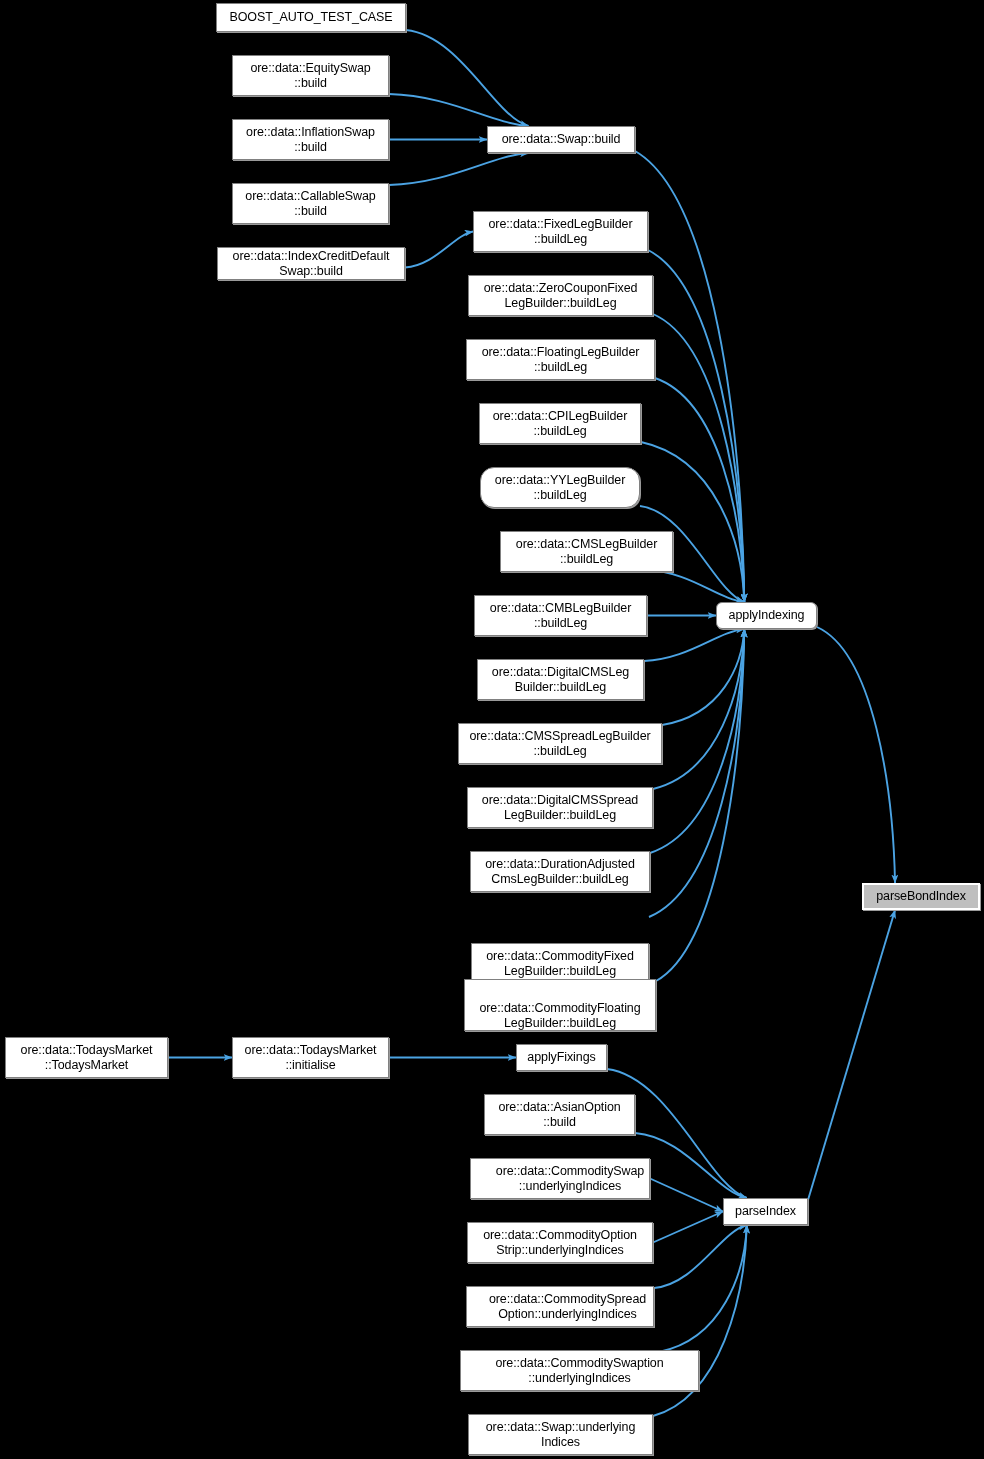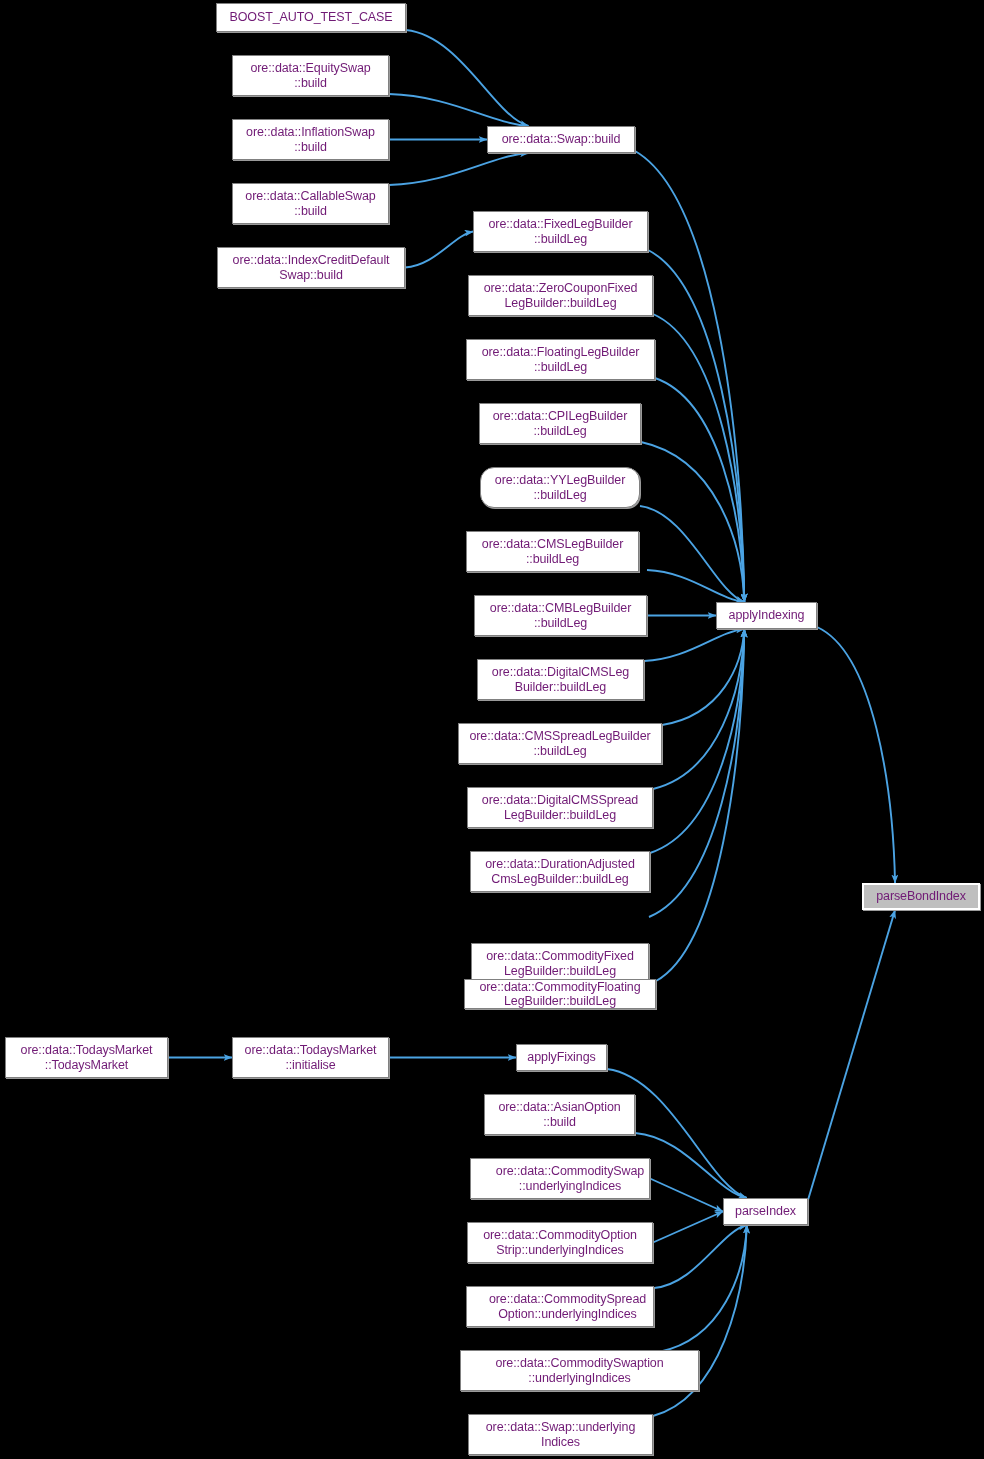--- a/index.html
+++ b/index.html
@@ -26,21 +26,21 @@
   .node {
     position: absolute;
     box-sizing: border-box;
     background: #ffffff;
     border: 1px solid #808080;
     box-shadow: 1px 1px 0 0 #9a9a9a;
     display: flex;
     align-items: center;
     justify-content: center;
     text-align: center;
-    color: #701a75;
+    color: #000000;
     font-size: 12.5px;
     line-height: 14.5px;
     letter-spacing: -0.1px;
     z-index: 5;
     white-space: pre-line;
   }
   .node.focus {
     background: #bfbfbf;
     border: 2px solid #ffffff;
   }
@@ -94,63 +94,63 @@
   </svg>
 
   <div id="nodes-layer">
       <div class="node" style="left: 216px; top: 3px; width: 190px; height: 29px;"><span>BOOST_AUTO_TEST_CASE</span></div>
       <div class="node" style="left: 232px; top: 55px; width: 157px; height: 41px;"><span>ore::data::EquitySwap
 ::build</span></div>
       <div class="node" style="left: 232px; top: 119px; width: 157px; height: 41px;"><span>ore::data::InflationSwap
 ::build</span></div>
       <div class="node" style="left: 232px; top: 183px; width: 157px; height: 41px;"><span>ore::data::CallableSwap
 ::build</span></div>
-      <div class="node" style="left: 217px; top: 247px; width: 188px; height: 41px;"><span>ore::data::IndexCreditDefault
+      <div class="node" style="left: 217px; top: 247px; width: 188px; height: 33px;"><span>ore::data::IndexCreditDefault
 Swap::build</span></div>
       <div class="node" style="left: 487px; top: 126px; width: 148px; height: 27px;"><span>ore::data::Swap::build</span></div>
       <div class="node" style="left: 473px; top: 211px; width: 175px; height: 41px;"><span>ore::data::FixedLegBuilder
 ::buildLeg</span></div>
       <div class="node" style="left: 468px; top: 275px; width: 185px; height: 41px;"><span>ore::data::ZeroCouponFixed
 LegBuilder::buildLeg</span></div>
       <div class="node" style="left: 466px; top: 339px; width: 189px; height: 41px;"><span>ore::data::FloatingLegBuilder
 ::buildLeg</span></div>
       <div class="node" style="left: 479px; top: 403px; width: 162px; height: 41px;"><span>ore::data::CPILegBuilder
 ::buildLeg</span></div>
       <div class="node" style="left: 480px; top: 467px; width: 160px; height: 41px; border-radius: 14px;"><span>ore::data::YYLegBuilder
 ::buildLeg</span></div>
-      <div class="node" style="left: 466px; top: 531px; width: 173px; height: 41px;"><span>ore::data::CMSLegBuilder
+      <div class="node" style="left: 500px; top: 531px; width: 173px; height: 41px;"><span>ore::data::CMSLegBuilder
 ::buildLeg</span></div>
       <div class="node" style="left: 474px; top: 595px; width: 173px; height: 41px;"><span>ore::data::CMBLegBuilder
 ::buildLeg</span></div>
       <div class="node" style="left: 477px; top: 659px; width: 167px; height: 41px;"><span>ore::data::DigitalCMSLeg
 Builder::buildLeg</span></div>
       <div class="node" style="left: 458px; top: 723px; width: 204px; height: 41px;"><span>ore::data::CMSSpreadLegBuilder
 ::buildLeg</span></div>
       <div class="node" style="left: 467px; top: 787px; width: 186px; height: 41px;"><span>ore::data::DigitalCMSSpread
 LegBuilder::buildLeg</span></div>
       <div class="node" style="left: 470px; top: 851px; width: 180px; height: 41px;"><span>ore::data::DurationAdjusted
 CmsLegBuilder::buildLeg</span></div>
       <div class="node" style="left: 471px; top: 915px; width: 178px; height: 41px; margin-top: 28px;"><span>ore::data::CommodityFixed
 LegBuilder::buildLeg</span></div>
-      <div class="node" style="left: 464px; top: 979px; width: 192px; height: 30px;"><span>ore::data::CommodityFloating
+      <div class="node" style="left: 464px; top: 979px; width: 192px; height: 52px; align-items: flex-end;"><span>ore::data::CommodityFloating
 LegBuilder::buildLeg</span></div>
       <div class="node" style="left: 5px; top: 1037px; width: 163px; height: 41px;"><span>ore::data::TodaysMarket
 ::TodaysMarket</span></div>
       <div class="node" style="left: 232px; top: 1037px; width: 157px; height: 41px;"><span>ore::data::TodaysMarket
 ::initialise</span></div>
       <div class="node" style="left: 516px; top: 1044px; width: 91px; height: 27px;"><span>applyFixings</span></div>
       <div class="node" style="left: 484px; top: 1094px; width: 151px; height: 41px;"><span>ore::data::AsianOption
 ::build</span></div>
       <div class="node" style="left: 470px; top: 1158px; width: 180px; height: 41px; padding-left: 20px;"><span>ore::data::CommoditySwap
 ::underlyingIndices</span></div>
       <div class="node" style="left: 467px; top: 1222px; width: 186px; height: 41px;"><span>ore::data::CommodityOption
 Strip::underlyingIndices</span></div>
       <div class="node" style="left: 466px; top: 1286px; width: 188px; height: 41px; padding-left: 15px;"><span>ore::data::CommoditySpread
 Option::underlyingIndices</span></div>
       <div class="node" style="left: 460px; top: 1350px; width: 239px; height: 41px; text-align: center;"><span>ore::data::CommoditySwaption
 ::underlyingIndices</span></div>
       <div class="node" style="left: 468px; top: 1414px; width: 185px; height: 41px;"><span>ore::data::Swap::underlying
 Indices</span></div>
-      <div class="node" style="left: 716px; top: 602px; width: 101px; height: 27px;"><span>applyIndexing</span></div>
+      <div class="node" style="left: 716px; top: 602px; width: 101px; height: 27px; border-radius: 6px;"><span>applyIndexing</span></div>
       <div class="node" style="left: 723px; top: 1198px; width: 85px; height: 27px;"><span>parseIndex</span></div>
       <div class="node focus" style="left: 862px; top: 883px; width: 118px; height: 27px;"><span>parseBondIndex</span></div>
     </div>
 </div>
 
 </body></html>

